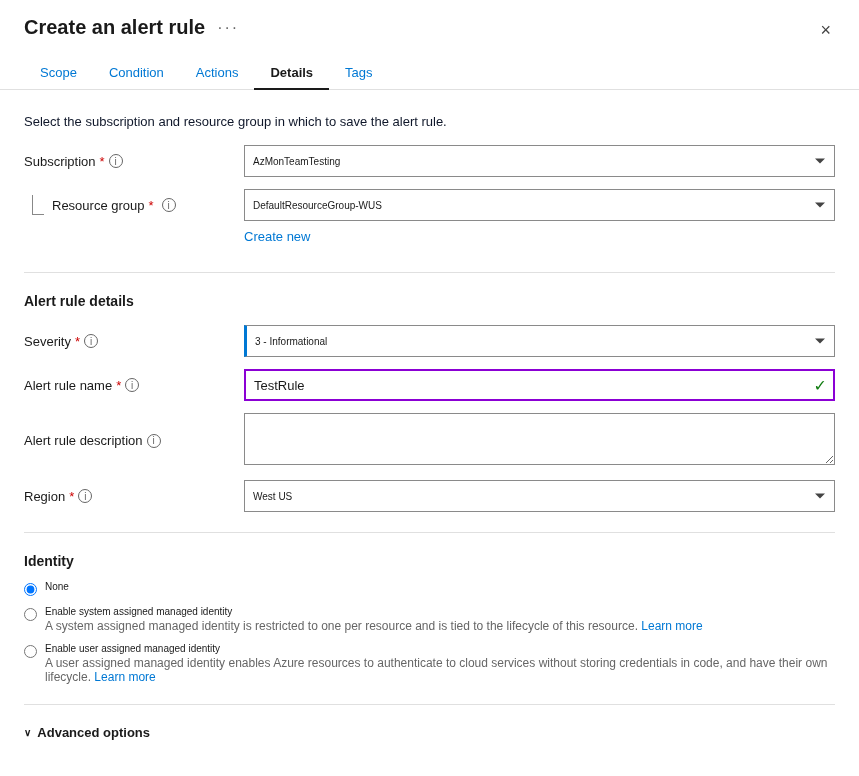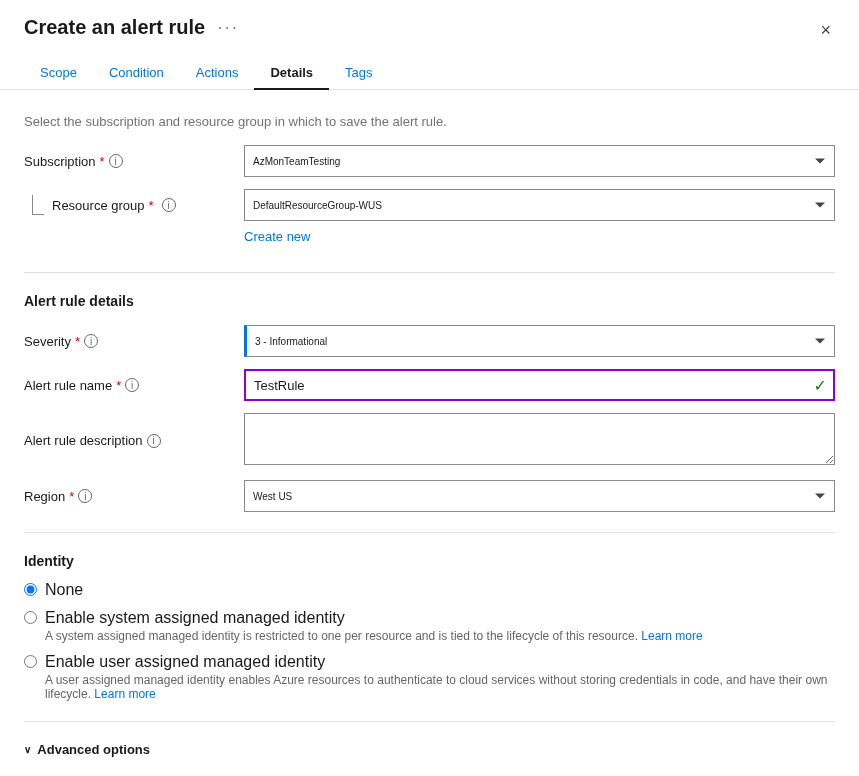--- a/index.html
+++ b/index.html
@@ -70,21 +70,21 @@
       padding: 24px 24px;
     }
     .section-title {
       font-size: 14px;
       font-weight: 700;
       color: #1a1a1a;
       margin-bottom: 6px;
     }
     .section-desc {
       font-size: 13px;
-      color: #737373;
+      color: #0f172a;
       margin-bottom: 16px;
     }
     .form-row {
       display: flex;
       align-items: center;
       margin-bottom: 12px;
       gap: 0;
     }
     .form-label {
       width: 220px;
@@ -220,21 +220,21 @@
       display: flex;
       align-items: flex-start;
       margin-bottom: 10px;
       gap: 8px;
     }
     .radio-input {
       margin-top: 2px;
       flex-shrink: 0;
     }
     .radio-label {
-      font-size: 16px;
+      font-size: 10px;
       color: #1a1a1a;
     }
     .radio-desc {
       font-size: 12px;
       color: #666;
       margin-top: 2px;
     }
     .learn-more {
       color: #0078d4;
       cursor: pointer;

